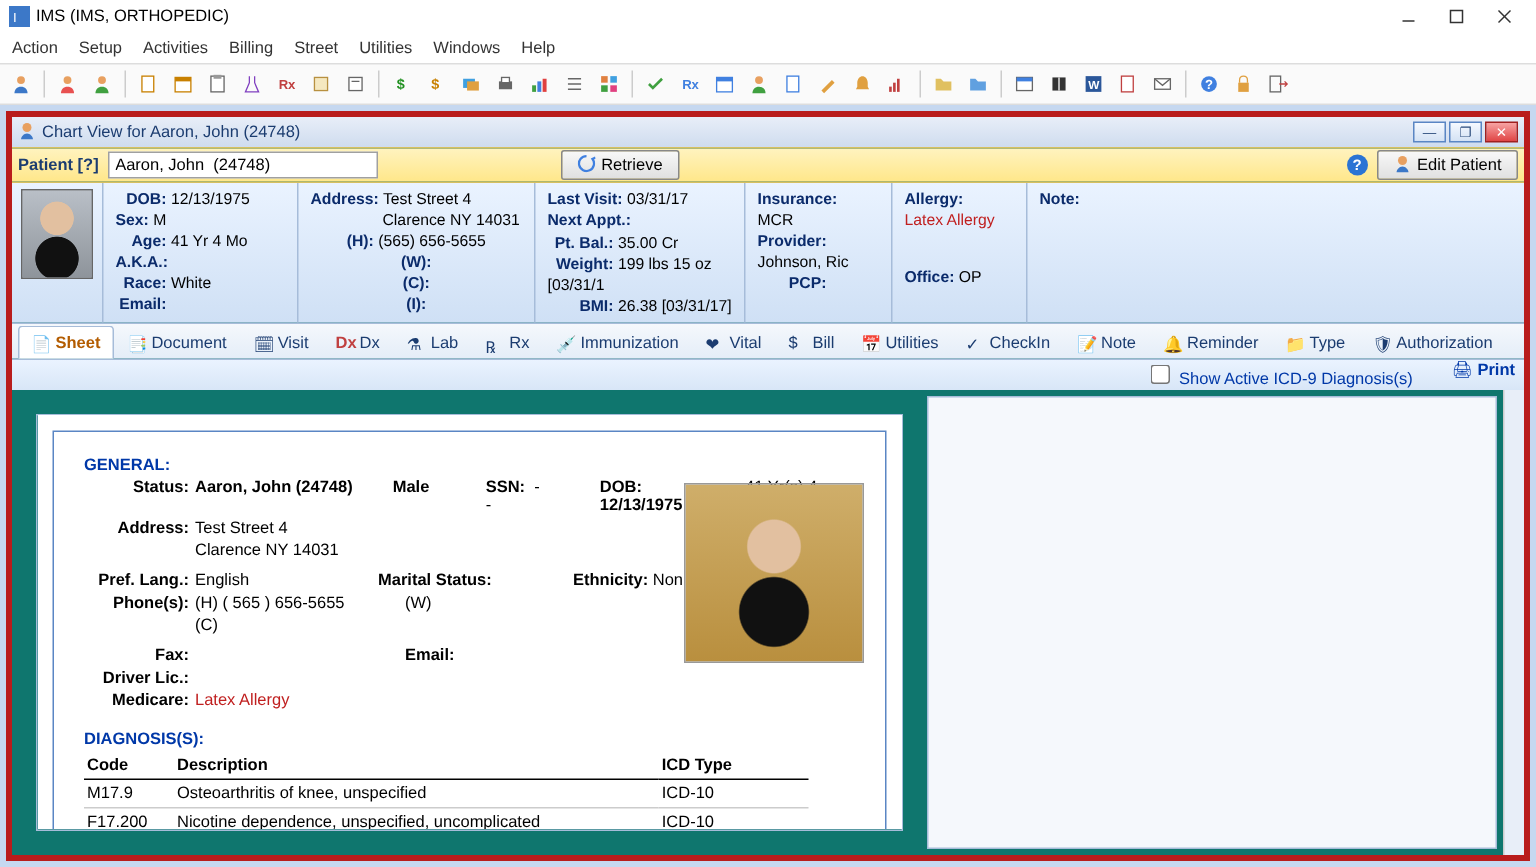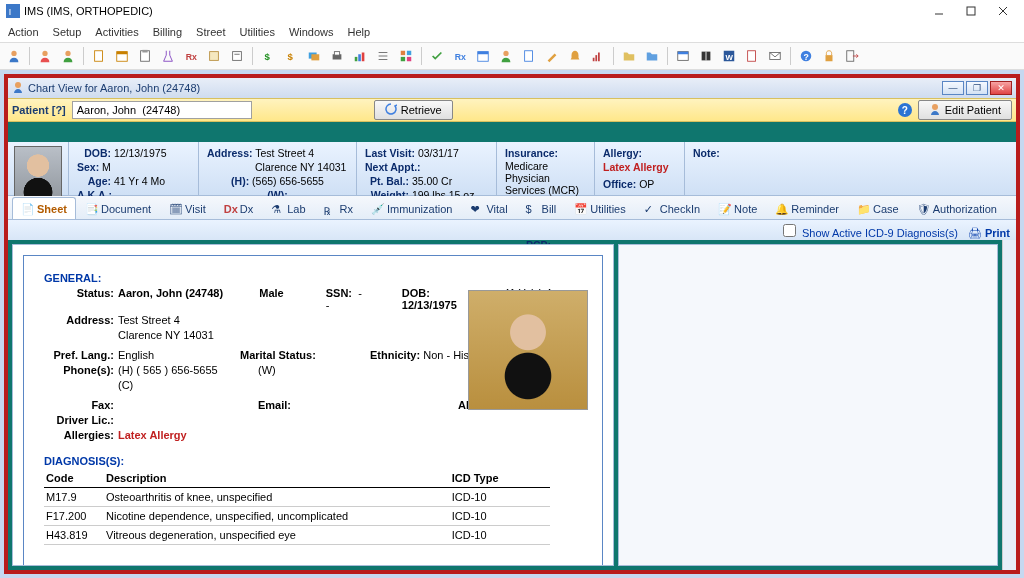--- a/index.html
+++ b/index.html
@@ -18,45 +18,45 @@
 .workspace{flex:1;background:#c6d8f0;padding:4px;display:flex;flex-direction:column;min-height:0;}
 .chart-win{flex:1;display:flex;flex-direction:column;border:4px solid #b91c1c;background:#0f766e;min-height:0;}
 .chart-title{height:20px;background:linear-gradient(#e8eef8,#cfdcef);display:flex;align-items:center;padding:0 4px;font-size:11px;color:#1b3c70;}
 .chart-title .spacer{flex:1;}
 .mini-btn{width:22px;height:14px;border:1px solid #5a86c4;background:linear-gradient(#f5f9ff,#d4e2f4);margin-left:2px;display:flex;align-items:center;justify-content:center;font-size:9px;color:#2b4c7c;}
 .mini-btn.close{background:linear-gradient(#f7a3a3,#e04545);color:#fff;border-color:#a02020;}
 .patient-bar{height:24px;background:linear-gradient(#fff3bf,#ffe78a);display:flex;align-items:center;padding:0 4px;gap:6px;border-top:1px solid #d7c060;border-bottom:1px solid #d7c060;}
 .patient-bar input{height:18px;width:180px;border:1px solid #a0a0a0;padding:0 4px;font-size:11px;}
 .btn{height:20px;padding:0 10px;display:inline-flex;align-items:center;border:1px solid #888;background:linear-gradient(#f8f8f8,#e0e0e0);border-radius:2px;font-size:11px;cursor:default;}
 .btn .ic{margin-right:4px;}
-.info-grid{height:54px;background:linear-gradient(#eaf3ff,#cfe0f5);display:flex;border-bottom:1px solid #a6bcd9;margin-top:20px;}
+.info-grid{height:94px;background:linear-gradient(#eaf3ff,#cfe0f5);display:flex;border-bottom:1px solid #a6bcd9;}
 .photo-cell{width:60px;display:flex;align-items:flex-start;justify-content:center;padding:4px;}
 .col{border-left:1px solid #a6bcd9;padding:4px 8px;font-size:10.5px;line-height:14px;display:flex;flex-direction:column;}
 .col:first-of-type{border-left:none;}
 .lbl{color:#0b2b6b;font-weight:bold;text-align:right;display:inline-block;}
 .val{color:#000;}
 .tab-strip{height:24px;background:linear-gradient(#f5f8fc,#e4edf8);display:flex;align-items:flex-end;border-bottom:1px solid #a6bcd9;padding:0 4px;}
 .tab{height:22px;padding:0 8px;display:flex;align-items:center;gap:4px;border:1px solid transparent;border-bottom:none;font-size:11px;color:#1b3c70;}
 .tab.active{background:#fff;border-color:#a6bcd9;border-top-left-radius:3px;border-top-right-radius:3px;font-weight:bold;color:#b35c00;}
 .tab .ic{width:12px;height:12px;}
-.sub-bar{height:20px;background:linear-gradient(#eaf3ff,#d8e6f7);display:flex;align-items:flex-end;justify-content:flex-end;padding:0 6px;gap:10px;font-size:11px;color:#0038a8;}
+.sub-bar{height:20px;background:linear-gradient(#eaf3ff,#d8e6f7);display:flex;align-items:flex-start;justify-content:flex-end;padding:0 6px;gap:26px;font-size:11px;color:#0038a8;}
 .content{flex:1;display:flex;min-height:0;}
-.sheet-pane{flex:1;border:1px solid #a6bcd9;margin:4px;background:#fff;overflow:auto;min-height:0;}
+.sheet-pane{flex:1;border:1px solid #a6bcd9;margin:16px;background:#fff;overflow:auto;min-height:0;}
 .sheet-inner{border:1px solid #5a86c4;margin:10px;padding:10px 20px;position:relative;min-height:380px;}
 .section-hd{color:#0038a8;font-weight:bold;font-size:11px;margin-top:6px;}
 .row{display:flex;font-size:11px;margin:3px 0;}
 .row .k{font-weight:bold;min-width:70px;text-align:right;margin-right:4px;}
 .right-pane{width:380px;border:1px solid #a6bcd9;margin:4px 4px 4px 0;background:#f5f8fc;}
 .diag-table{width:94%;border-collapse:collapse;font-size:11px;margin-top:2px;}
 .diag-table th{text-align:left;border-bottom:1px solid #000;padding:3px 2px;}
 .diag-table td{border-bottom:1px solid #ccc;padding:3px 2px;}
 .scroll-ind{width:14px;background:#e8eef8;border-left:1px solid #ccc;}
 .statusbar{height:18px;background:#eaeaea;border-top:1px solid #bbb;display:flex;align-items:center;font-size:10.5px;padding:0 4px;gap:30px;}
 .statusbar .flex{flex:1;}
-.allergy{color:#c02020;font-weight:bold;}
+.allergy{color:#c02020;}
 .sheet-photo{position:absolute;right:14px;top:34px;width:120px;height:120px;border:1px solid #999;
 background:
  radial-gradient(circle at 50% 35%,#e2c0a0 0 18%,transparent 19%),
  radial-gradient(circle at 50% 72%,#111 0 22%,transparent 23%),
  linear-gradient(#cfae6a,#b98f3e);}
 .small-avatar{width:48px;height:60px;border:1px solid #666;
 background:
  radial-gradient(circle at 50% 32%,#e2c0a0 0 24%,transparent 25%),
  radial-gradient(circle at 50% 78%,#111 0 28%,transparent 29%),
  linear-gradient(#b9bfc7,#8e949b);}
@@ -374,21 +374,20 @@
     <div class="col" style="width:140px">
      <div><span class="lbl">Last Visit:</span> <span class="val">03/31/17</span></div>
      <div><span class="lbl">Next Appt.:</span></div>
      <div style="height:6px"></div>
      <div><span class="lbl" style="width:44px">Pt. Bal.:</span> <span class="val">35.00 Cr</span></div>
      <div><span class="lbl" style="width:44px">Weight:</span> <span class="val">199 lbs 15 oz [03/31/1</span></div>
      <div><span class="lbl" style="width:44px">BMI:</span> <span class="val">26.38 [03/31/17]</span></div>
     </div>
     <div class="col" style="width:98px">
      <div><span class="lbl">Insurance:</span></div>
-     <div class="val" style="line-height:12px">Medicare Physician Services   (MCR)</div>
      <div class="val">MCR</div>
      <div><span class="lbl">Provider:</span> <span class="val">Johnson, Ric</span></div>
      <div><span class="lbl" style="width:46px">PCP:</span></div>
     </div>
     <div class="col" style="width:90px">
      <div><span class="lbl">Allergy:</span></div>
      <div class="val allergy">Latex Allergy</div>
      <div style="height:24px"></div>
      <div><span class="lbl">Office:</span> <span class="val">OP</span></div>
     </div>
@@ -445,21 +444,21 @@
     <div class="tab">
             <span class="ic">📝</span>
             <span>Note</span>
           </div>
     <div class="tab">
             <span class="ic">🔔</span>
             <span>Reminder</span>
           </div>
     <div class="tab">
             <span class="ic">📁</span>
-            <span>Case</span>
+            <span>Type</span>
           </div>
     <div class="tab">
             <span class="ic">🛡</span>
             <span>Authorization</span>
           </div>
     <div class="tab"></div>
 
    </div>
 
    <div class="sub-bar">
@@ -508,21 +507,21 @@
        <span class="k">Fax:</span>
                 <span style="width:140px"></span>
        <b style="width:80px">Email:</b>
                 <span style="width:120px"></span>
        <b>AKA:</b>
       </div>
       <div class="row">
                 <span class="k">Driver Lic.:</span>
               </div>
       <div class="row">
-                <span class="k">Allergies:</span>
+                <span class="k">Medicare:</span>
                 <span class="allergy">Latex Allergy</span>
               </div>
 
       <div class="section-hd" style="margin-top:14px">DIAGNOSIS(S):</div>
       <table class="diag-table">
        <thead>
                   <tr>
         <th style="width:60px">Code</th>
         <th>Description</th>
         <th style="width:100px">ICD Type</th>

